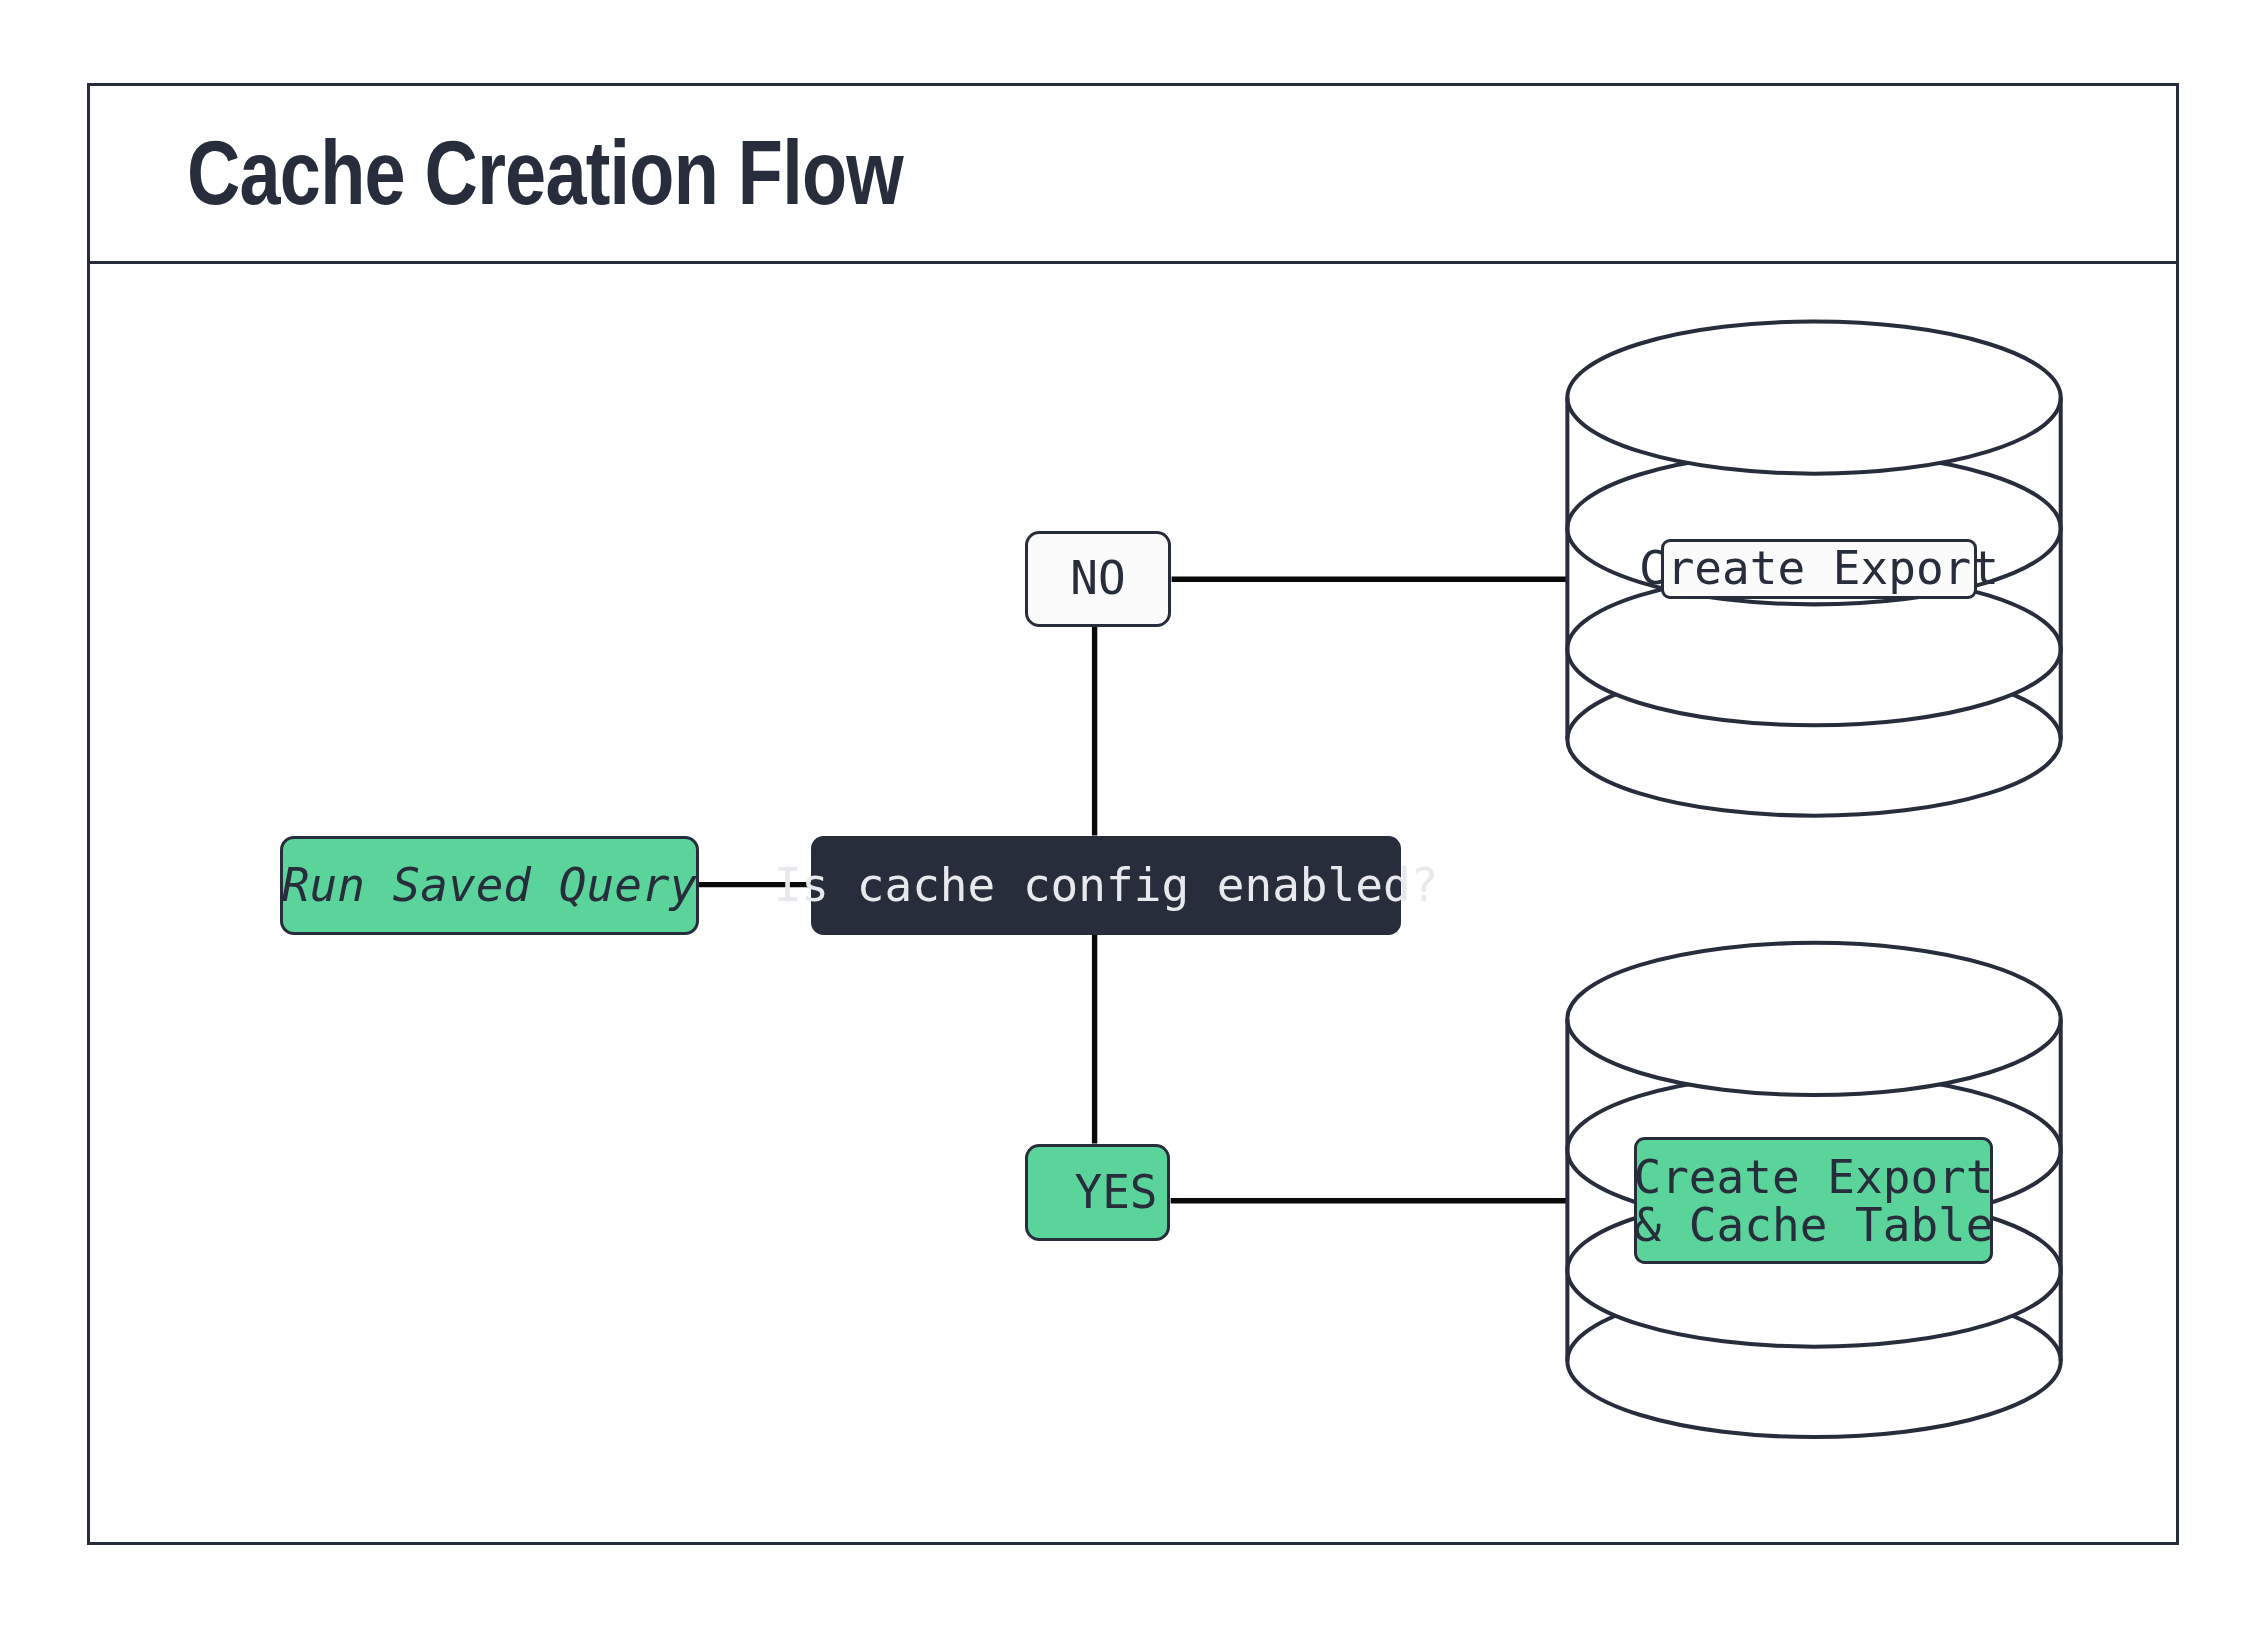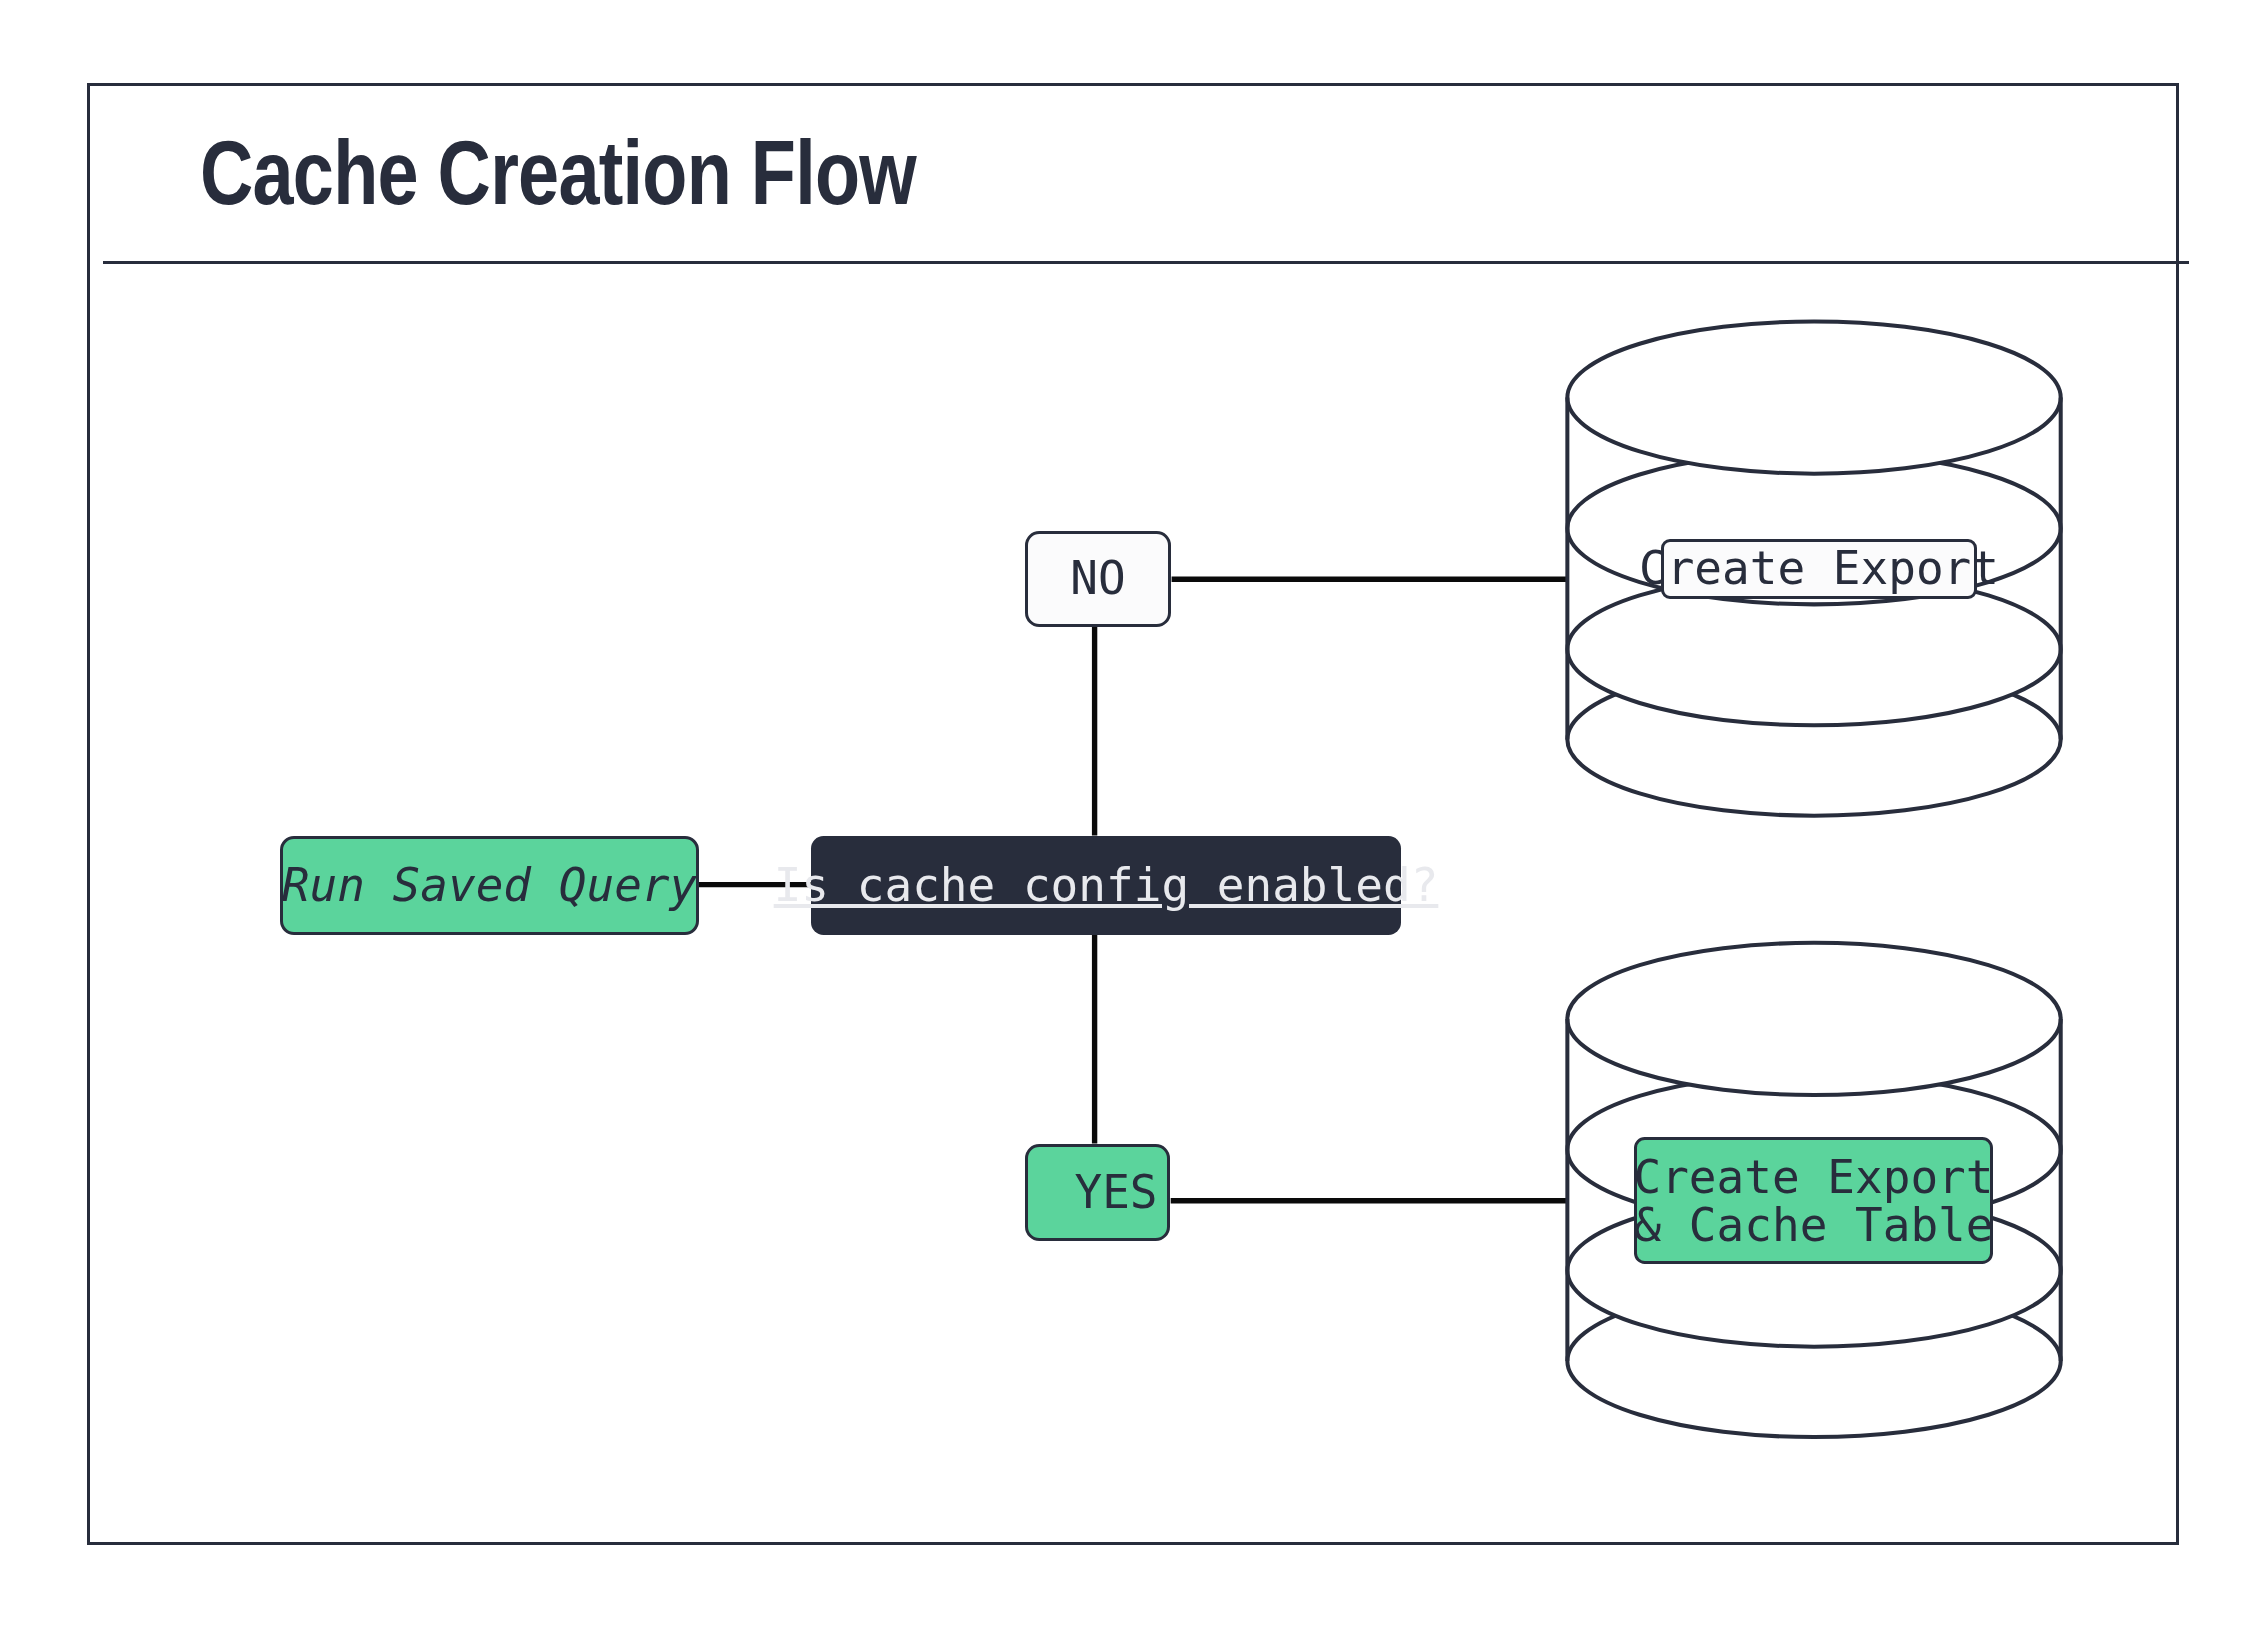--- a/index.html
+++ b/index.html
@@ -20,21 +20,21 @@
     font-family:"DejaVu Sans Mono","Liberation Mono",monospace;
     color:var(--dark-navy);
   }
   
   .frame{
     position:absolute;left:87px;top:83px;width:2092px;height:1462px;
     border:3.6px solid var(--dark-navy);
     background:transparent;
   }
   .header{
-    position:absolute;left:13px;top:0;width:100%;height:178px;
+    position:absolute;left:0;top:0;width:100%;height:178px;
     border-bottom:3.6px solid var(--dark-navy);
     display:flex;align-items:center;
   }
   .title{
     font-family:"Liberation Sans","DejaVu Sans",sans-serif;
     font-weight:700;
     font-size:90px;
     letter-spacing:-0.9px;
     color:var(--dark-navy);
     margin-left:97px;
@@ -62,21 +62,20 @@
     color:var(--dark-navy);
   }
   .node-white{
     background:var(--node-white);
     border:3.6px solid var(--dark-navy);
     color:var(--dark-navy);
   }
   .node-dark{
     background:var(--dark-navy);
     color:var(--text-light);
-    text-decoration:underline;
   }
   .n-run   {left:280px; top:836px;  width:419px;height:99px;border-radius:14px;font-style:italic;}
   .n-dec   {left:811px; top:836px;  width:590px;height:99px;border-radius:12.5px;}
   .n-no    {left:1025px;top:531px;  width:146px;height:96px;border-radius:14.3px;}
   .n-yes   {left:1025px;top:1144px; width:145px;height:97px;border-radius:14.3px;padding-left:37px;}
   .n-exp   {left:1661px;top:539px;  width:316px;height:60px; border-radius:9px;}
   .n-expc  {left:1634px;top:1137px; width:359px;height:127px;border-radius:10.7px;
             flex-direction:column;line-height:48px;}
 </style>
 </head>

